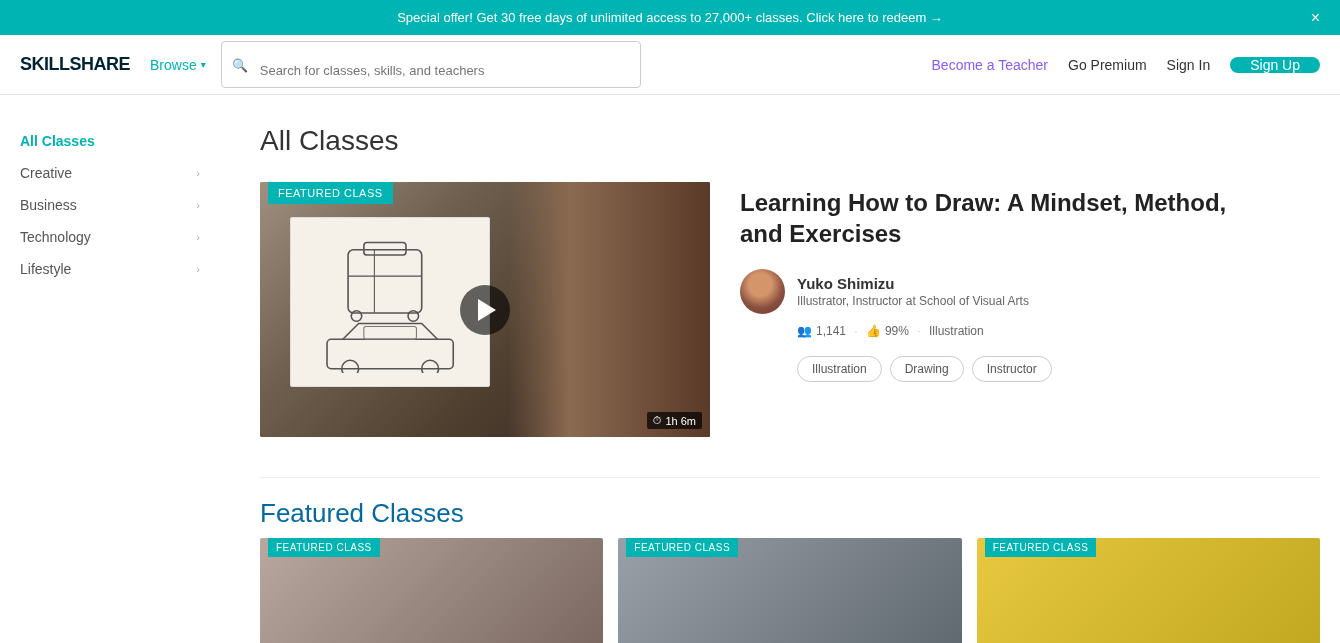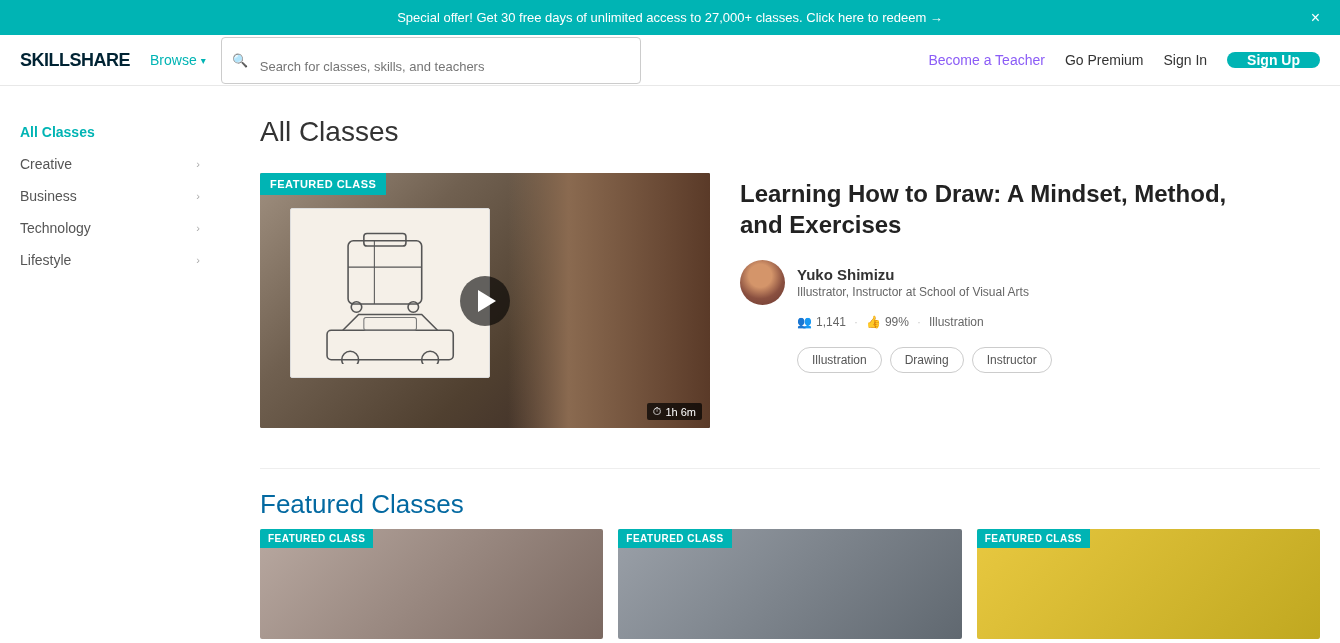--- a/index.html
+++ b/index.html
@@ -27,21 +27,21 @@
       color: #fff;
       background: none;
       border: none;
     }
 
     
     .header {
       display: flex;
       align-items: center;
       padding: 0 20px;
-      height: 51px;
+      height: 60px;
       border-bottom: 1px solid #e8e8e8;
       background: #fff;
       justify-content: flex-end;
     }
     .logo {
       font-size: 18px;
       font-weight: 700;
       color: #002333;
       letter-spacing: -0.5px;
       margin-right: 20px;
@@ -111,21 +111,21 @@
       background: none;
       border: none;
     }
     .btn-signup {
       background: #00b4b4;
       color: #fff;
       padding: 0 20px;
       border-radius: 12px;
       border: none;
       font-size: 14px;
-      font-weight: 700;
+      font-weight: 400;
       cursor: pointer;
     }
 
     
     .main-container {
       display: flex;
       padding: 30px 20px 20px 20px;
     }
 
     
@@ -182,25 +182,25 @@
     }
     .video-thumbnail .thumbnail-bg {
       width: 100%;
       height: 100%;
       background: linear-gradient(135deg, #a09080 0%, #706050 30%, #504030 60%, #302020 100%);
       position: relative;
     }
     .featured-badge {
       position: absolute;
       top: 0;
-      left: 0;
+      left: 8px;
       background: #00b4b4;
       color: #fff;
       font-size: 11px;
-      font-weight: 700;
+      font-weight: 400;
       padding: 5px 10px;
       text-transform: uppercase;
       letter-spacing: 0.5px;
       text-align: right;
     }
     .play-btn {
       position: absolute;
       top: 50%;
       left: 50%;
       transform: translate(-50%, -50%);

